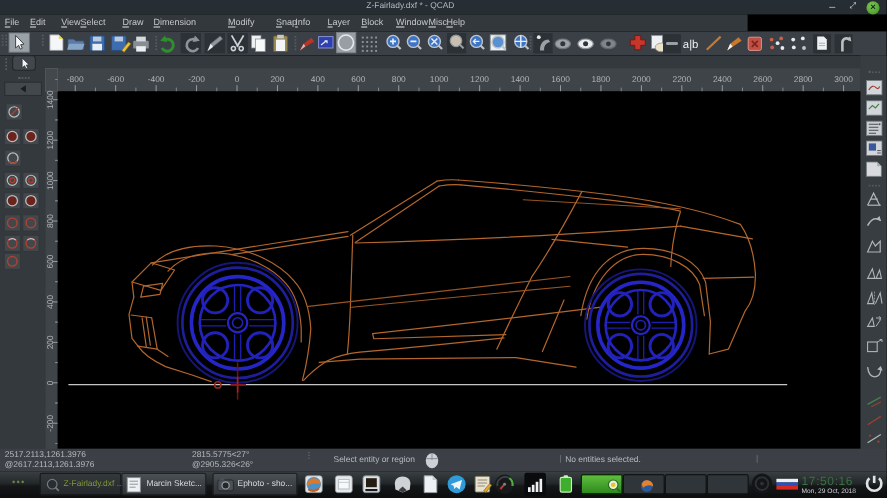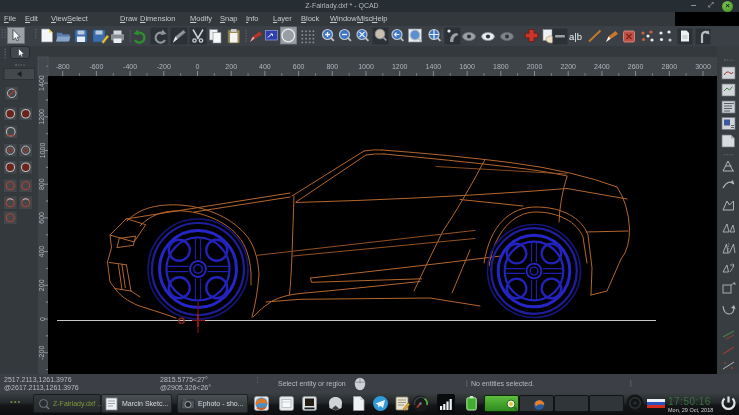--- a/index.html
+++ b/index.html
@@ -1,39 +1,39 @@
 <!DOCTYPE html>
 <html><head><meta charset="utf-8"><style>
 *{margin:0;padding:0;box-sizing:border-box}
 html,body{width:739px;height:415px;overflow:hidden;background:#000}
 body{font-family:"Liberation Sans",sans-serif;position:relative}
 .abs{position:absolute}
 #title{left:0;top:0;width:684px;height:12px;color:#b4bac0;font-size:7px;text-align:center;line-height:12px}
-#menu{left:0;top:12px;width:675px;height:14px;background:#33383c;color:#c6c9cc;font-size:7.5px}
+#menu{left:0;top:12px;width:623px;height:14px;background:#33383c;color:#c6c9cc;font-size:7.5px}
 #menu span{position:absolute;top:2px}
 #menu u{text-decoration:underline}
 #statusbar{left:0;top:374px;width:739px;height:19px;background:#3c4046;color:#b7bbbf;font-size:7px}
 #taskbar{left:0;top:393px;width:739px;height:22px;background:linear-gradient(#3a3f42,#23272a 45%,#141618 55%,#0c0d0e)}
 .tbtn{position:absolute;top:1px;height:19px;border-radius:2px;background:linear-gradient(#4b5054,#3a3e42 60%,#313539);border:1px solid #202326;color:#d8dbde;font-size:7px;white-space:nowrap;overflow:hidden}
 </style></head><body>
 <div class="abs" style="left:0;top:0;width:739px;height:12px;background:#262d33">
     <span style="position:absolute;left:691px;top:0;color:#c8cdd1;font-size:9px">–</span>
     <span style="position:absolute;left:708px;top:1px;color:#c8cdd1;font-size:7px">⤢</span>
     <span style="position:absolute;left:722px;top:0.5px;width:11px;height:11px;border-radius:6px;background:radial-gradient(circle at 40% 35%,#7ec850,#3f8f1f);color:#123;font-size:8px;line-height:10px;text-align:center;font-weight:bold">×</span>
   </div>
 <div id="title" class="abs">Z-Fairlady.dxf * - QCAD</div>
 <div id="menu" class="abs">
     <span style="left:4px"><u>F</u>ile</span>
     <span style="left:25px"><u>E</u>dit</span>
     <span style="left:51px"><u>V</u>iew</span>
     <span style="left:67px"><u>S</u>elect</span>
-    <span style="left:120px"><u>D</u>raw</span>
-    <span style="left:140px"><u>D</u>imension</span>
+    <span style="left:102px"><u>D</u>raw</span>
+    <span style="left:128px"><u>D</u>imension</span>
     <span style="left:190px"><u>M</u>odify</span>
-    <span style="left:220px"><u>S</u>nap</span>
+    <span style="left:230px"><u>S</u>nap</span>
     <span style="left:246px"><u>I</u>nfo</span>
     <span style="left:273px"><u>L</u>ayer</span>
     <span style="left:301px"><u>B</u>lock</span>
     <span style="left:330px"><u>W</u>indow</span>
     <span style="left:357px"><u>M</u>isc</span>
     <span style="left:372px"><u>H</u>elp</span>
   </div>
 <svg class="abs" style="left:0;top:26px" width="739" height="20" viewBox="0 26 739 20">
     <rect x="0" y="26" width="739" height="20" fill="#3a4045"></rect>
     <rect x="1.5" y="29.0" width="1.4" height="1.4" fill="#565c61"></rect>

